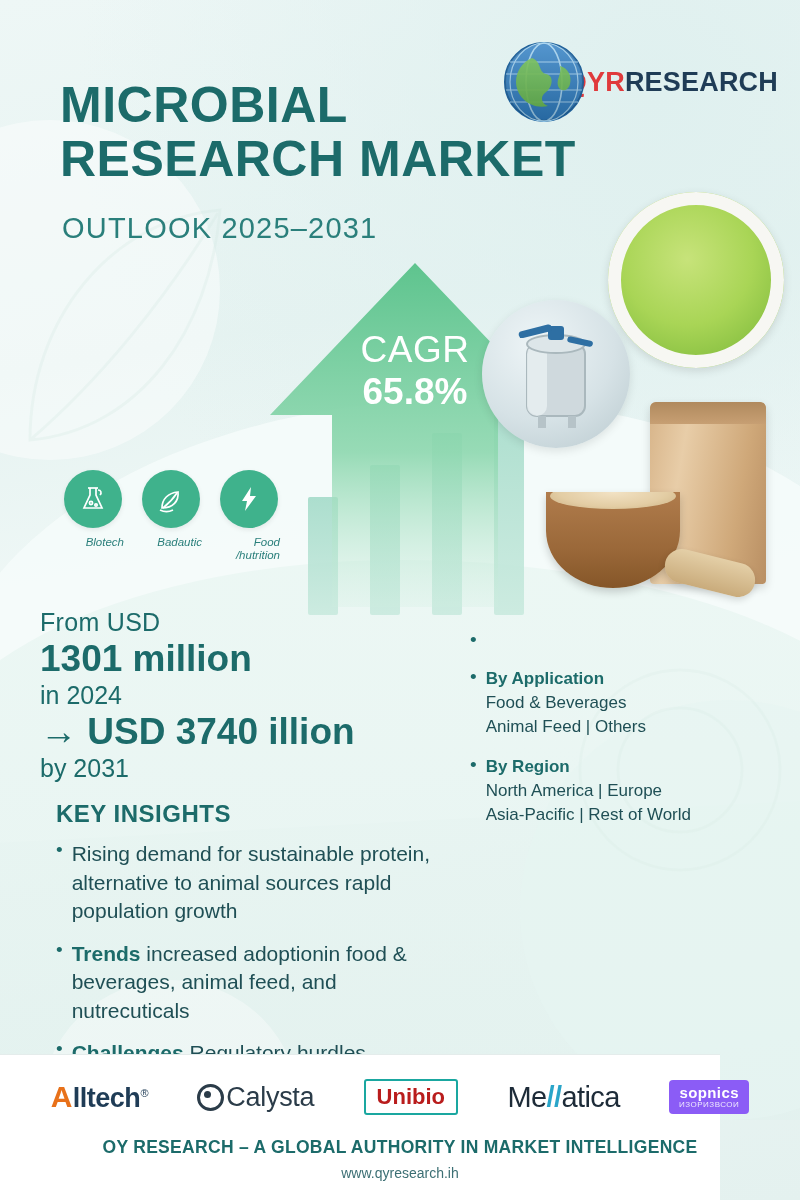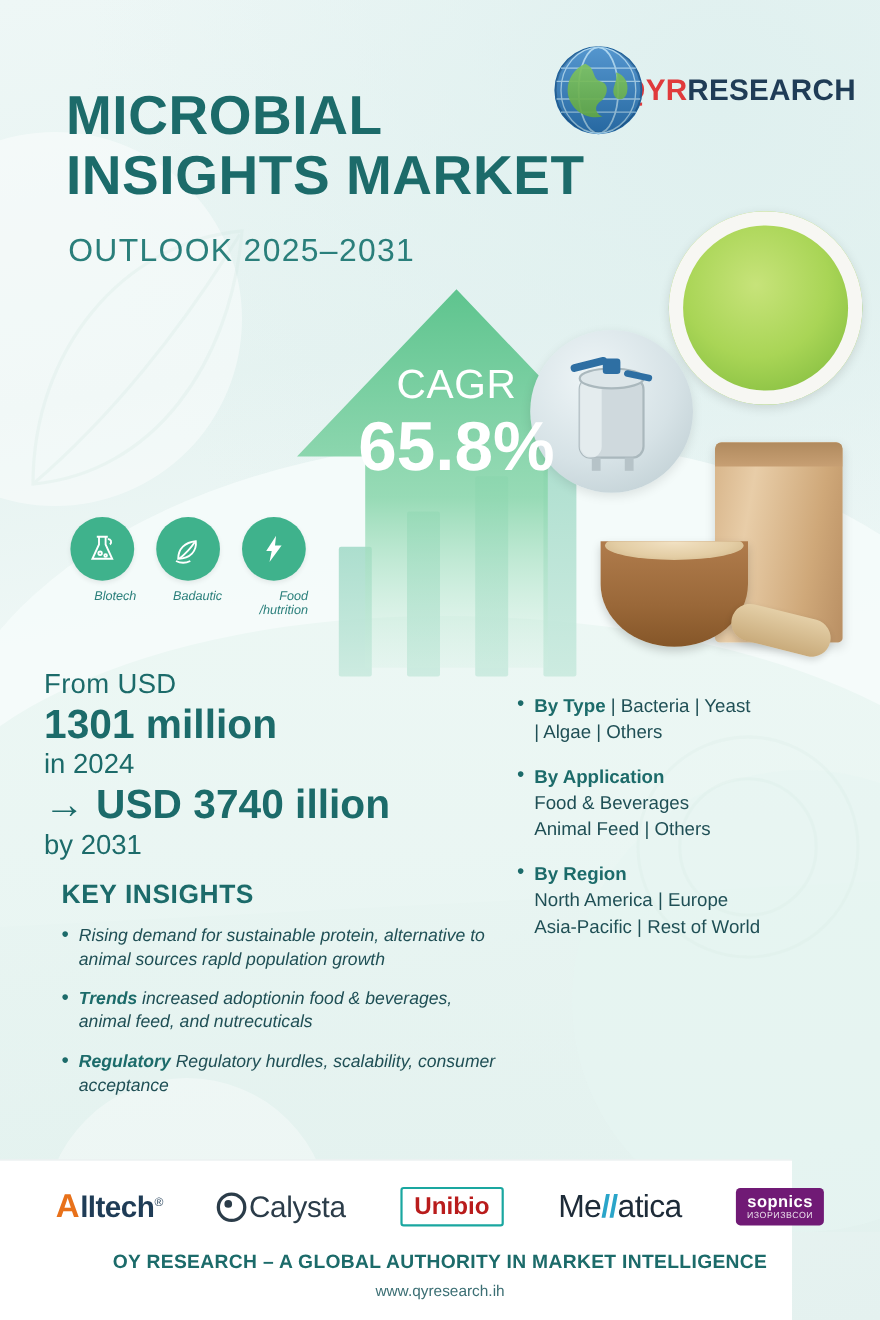--- a/index.html
+++ b/index.html
@@ -136,21 +136,21 @@
     color: #ffffff;
     z-index: 4;
   }
   .cagr-label .word {
     font-size: 37px;
     letter-spacing: .5px;
     line-height: 1.1;
     font-weight: 400;
   }
   .cagr-label .value {
-    font-size: 63px;
+    font-size: 37px;
     font-weight: 700;
     line-height: 1.05;
     margin-top: 2px;
   }
 
   
   .badges {
     position: absolute;
     left: 62px;
     top: 470px;
@@ -229,24 +229,23 @@
     display: flex;
     gap: 9px;
     margin-bottom: 14px;
   }
   .dot {
     font-size: 19px;
     line-height: 20px;
     color: #1c6b6a;
   }
   .insight-text {
-    font-size: 16px;
+    font-size: 21px;
     line-height: 1.36;
     color: #1f4f55;
-    font-style: italic;
   }
   .insight-text b { font-weight: 700; color: #1c6b6a; }
 
   
   .segmentation {
     position: absolute;
     left: 470px;
     top: 630px;
     width: 300px;
     color: #1c6b6a;
@@ -401,21 +400,21 @@
     padding: 3px 11px;
     border-radius: 3px;
   }
   .brand-mellatica {
     font-size: 29px;
     color: #1d2b38;
     letter-spacing: -.6px;
   }
   .brand-mellatica .slashes { color: #2aa5c9; font-weight: 700; }
   .brand-sopnics {
-    background: #701a75;
+    background: #8b5cf6;
     color: #fff;
     border-radius: 4px;
     padding: 5px 10px;
     text-align: center;
     line-height: 1.05;
   }
   .brand-sopnics .n1 { font-size: 15px; font-weight: 700; letter-spacing: .4px; }
   .brand-sopnics .n2 { font-size: 8px; letter-spacing: .5px; opacity: .85; }
 
   .footer-line {
@@ -476,21 +475,21 @@
         </defs>
       </svg>
     </div>
     <div class="logo-text">
       <span class="qyr">QYR</span><span>RESEARCH</span>
     </div>
   </div>
 
   <div class="title">
     <span class="l1">MICROBIAL</span>
-    <span class="l2">INSIGHTS MARKET</span>
+    <span class="l2">RESEARCH MARKET</span>
   </div>
   <div class="subtitle">OUTLOOK 2025–2031</div>
 
   <div class="chart-area">
     <div class="bar b1"></div>
     <div class="bar b2"></div>
     <div class="bar b3"></div>
     <div class="bar b4"></div>
     <svg width="370" height="360" viewBox="0 0 370 360" style="position:absolute;left:0;top:0;">
       <defs>
@@ -580,35 +579,30 @@
       <div class="dot">•</div>
       <div class="insight-text">
         <b>Trends</b>
         <span>increased adoptionin food &amp; beverages, animal feed, and nutrecuticals</span>
       </div>
     </div>
 
     <div class="insight-item">
       <div class="dot">•</div>
       <div class="insight-text">
-        <b>Regulatory</b>
+        <b>Challenges</b>
         <span>Regulatory hurdles, scalability, consumer acceptance</span>
       </div>
     </div>
   </div>
 
   <div class="segmentation">
 
     <div class="seg-item">
       <div class="dot">•</div>
-      <div class="seg-body">
-        <span class="seg-title">By Type</span>
-        <span>| Bacteria | Yeast</span><br>
-        <span>| Algae | Others</span>
-      </div>
     </div>
 
     <div class="seg-item">
       <div class="dot">•</div>
       <div class="seg-body">
         <span class="seg-title">By Application</span><br>
         <span>Food &amp; Beverages</span><br>
         <span>Animal Feed | Others</span>
       </div>
     </div>

